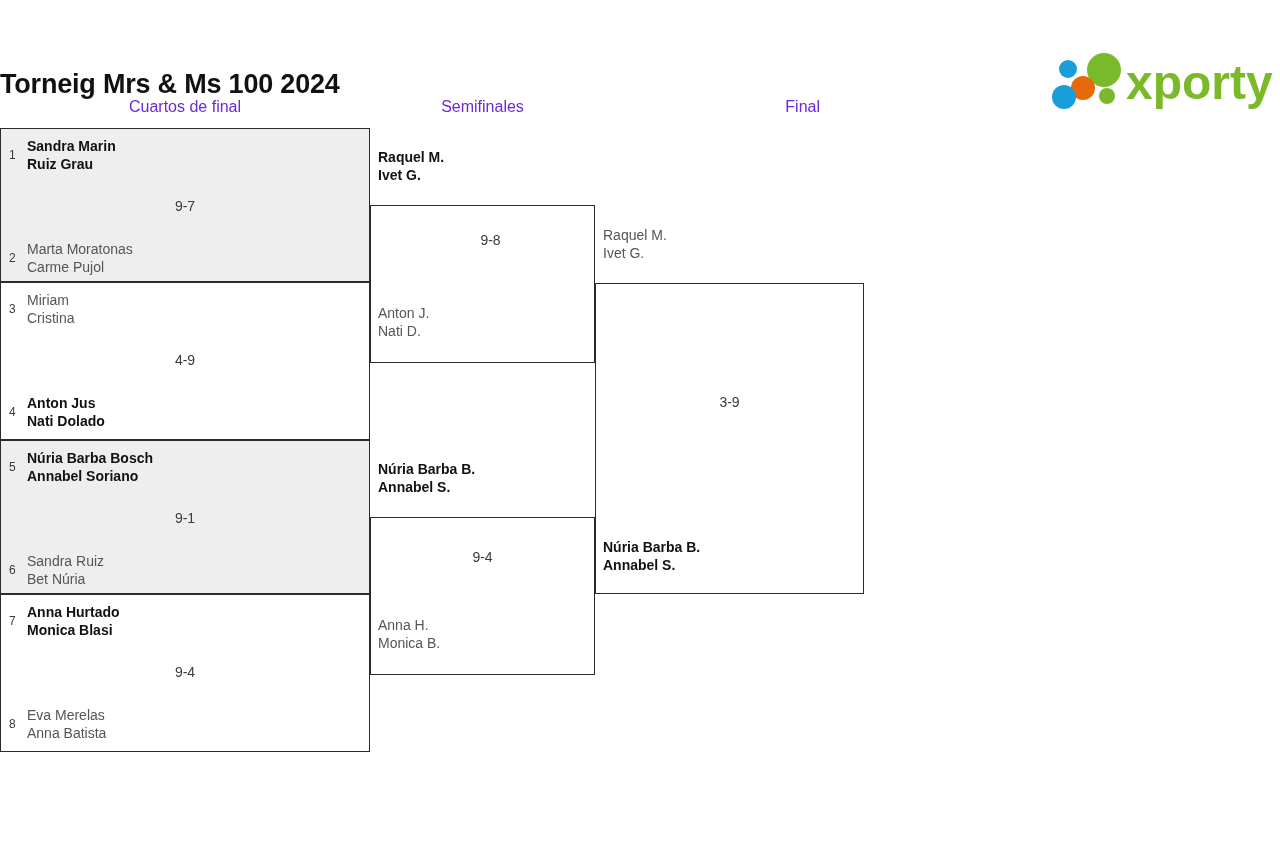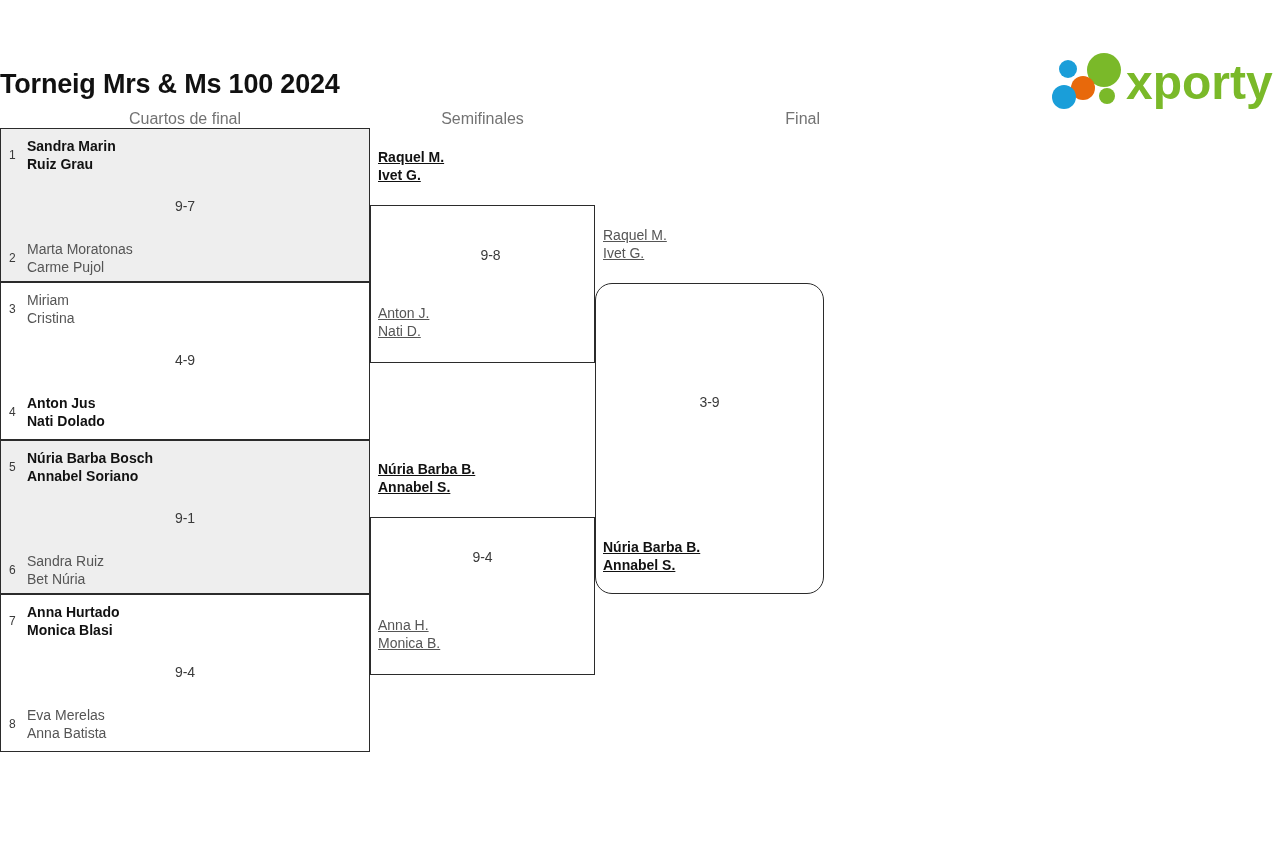--- a/index.html
+++ b/index.html
@@ -40,24 +40,23 @@
     right: 6px; top: 8px;
     width: 224px; height: 60px; margin-top: 44px;
   }
   .logo svg { display: block; }
 
   
   .round-head {
     position: absolute;
     font-size: 16px;
     font-weight: 400;
-    color: #737373;
+    color: #6d28d9;
     text-align: center;
     white-space: nowrap;
-    margin-top: 12px;
   }
   .round-head.r0 { left: 0px;   top: 98px; width: 370px; }
   .round-head.r1 { left: 370px; top: 98px; width: 225px; }
   .round-head.r2 { left: 595px; top: 98px; width: 225px; text-align: right; }
 
   
   .bracket { position: absolute; left: 0; top: 0; width: 1280px; height: 850px; }
 
   
   .match {
@@ -106,32 +105,32 @@
   
   .r0box { left: 0px; width: 370px; }
   .r0box .team.top    { top: 8px; }
   .r0box .team.bottom { top: 111px; }
   .r0box .score       { top: 69px; }
 
   
   .r1box { left: 370px; width: 225px; }
 
   
-  .r2box { left: 595px; width: 229px; border-radius: 17px; }
+  .r2box { left: 595px; width: 269px; }
 
   
   .float-team {
     position: absolute;
     font-size: 14px;
     line-height: 18px;
     white-space: nowrap;
   }
   .float-team.winner { font-weight: 700; color: #111111; }
   .float-team.loser  { font-weight: 400; color: #555555; }
-  .float-team .n { display: block; text-decoration: underline; }
+  .float-team .n { display: block; }
 </style>
 </head>
 <body>
 
 <div class="page">
 
   <div class="header">
     <div class="title-block">
       <span class="title-line">Torneig Mrs &amp; Ms 100 2024</span>
       <span class="title-line">Fase final. Femenina</span>
@@ -223,21 +222,21 @@
       <div class="team bottom loser">
         <span class="seed">8</span>
         <span class="names">
           <span class="n">Eva Merelas</span>
           <span class="n">Anna Batista</span>
         </span>
       </div>
     </div>
 
     <div class="match r1box" style="top:205px; height:158px;">
-      <div class="score" style="top:41px;padding-left:16px;">9-8</div>
+      <div class="score" style="top:26px;padding-left:16px;">9-8</div>
     </div>
     <div class="float-team winner" style="left:378px; top:148px;">
       <span class="n">Raquel M.</span>
       <span class="n">Ivet G.</span>
     </div>
     <div class="float-team loser" style="left:378px; top:304px;">
       <span class="n">Anton J.</span>
       <span class="n">Nati D.</span>
     </div>
 

